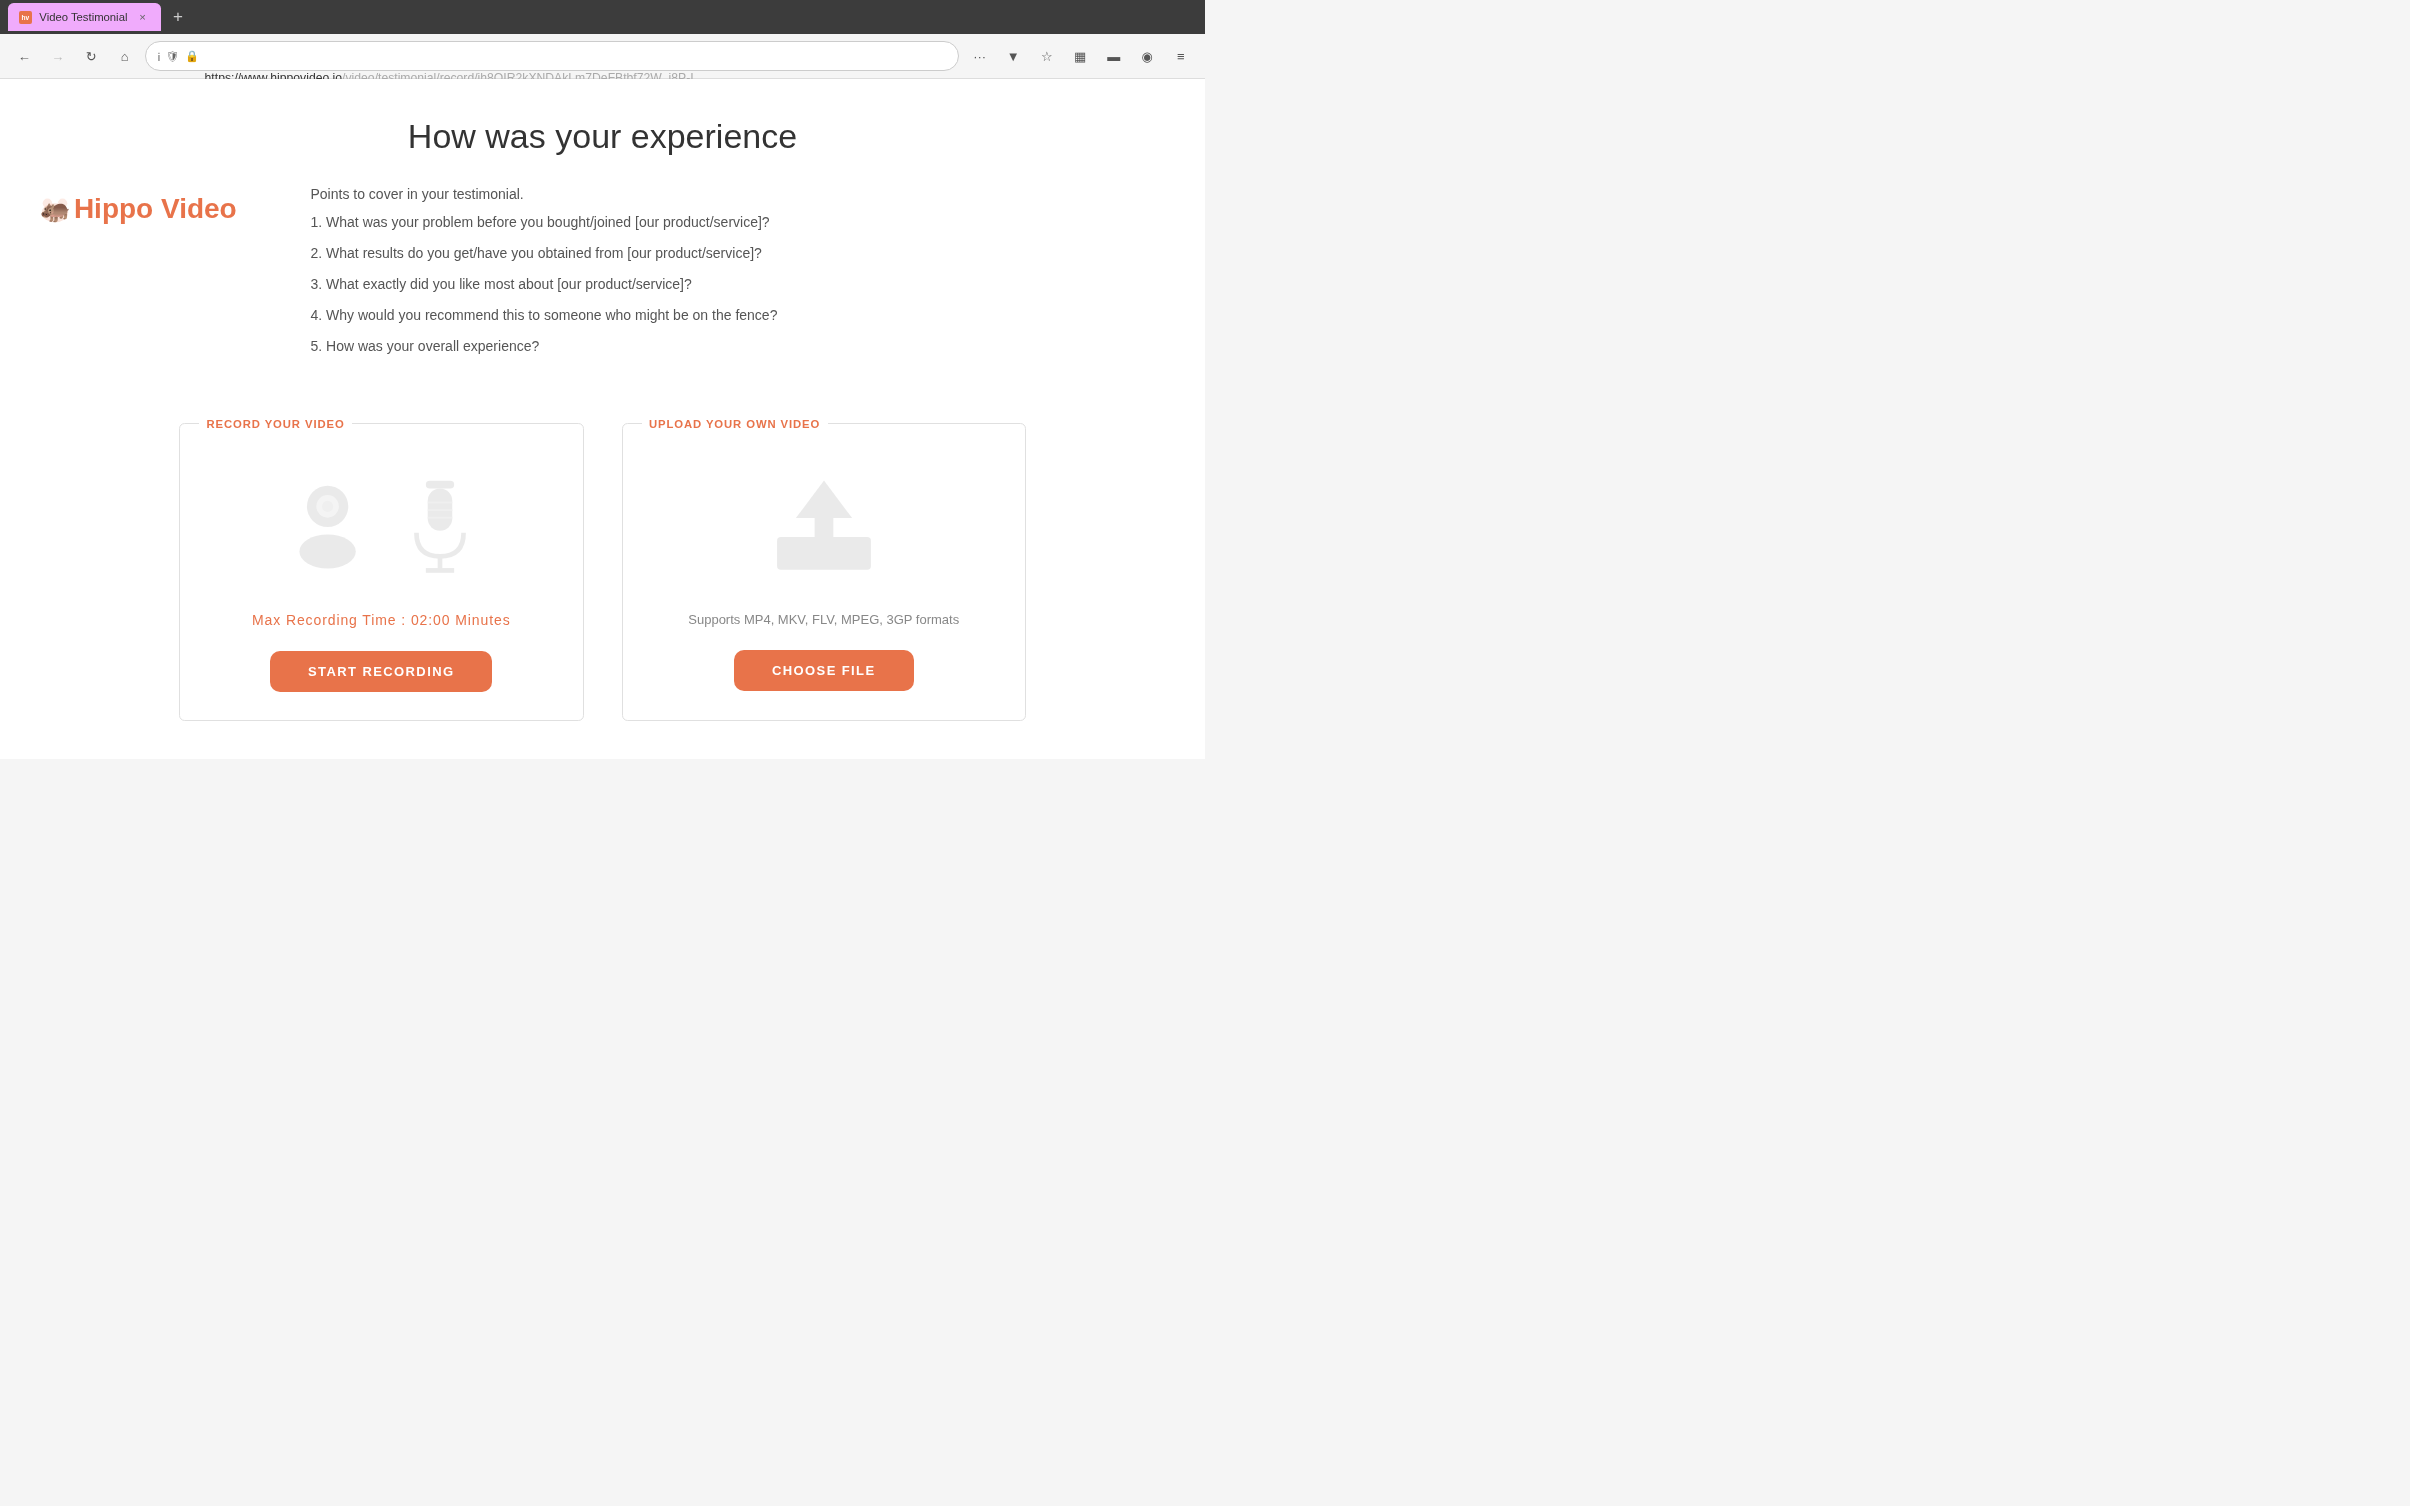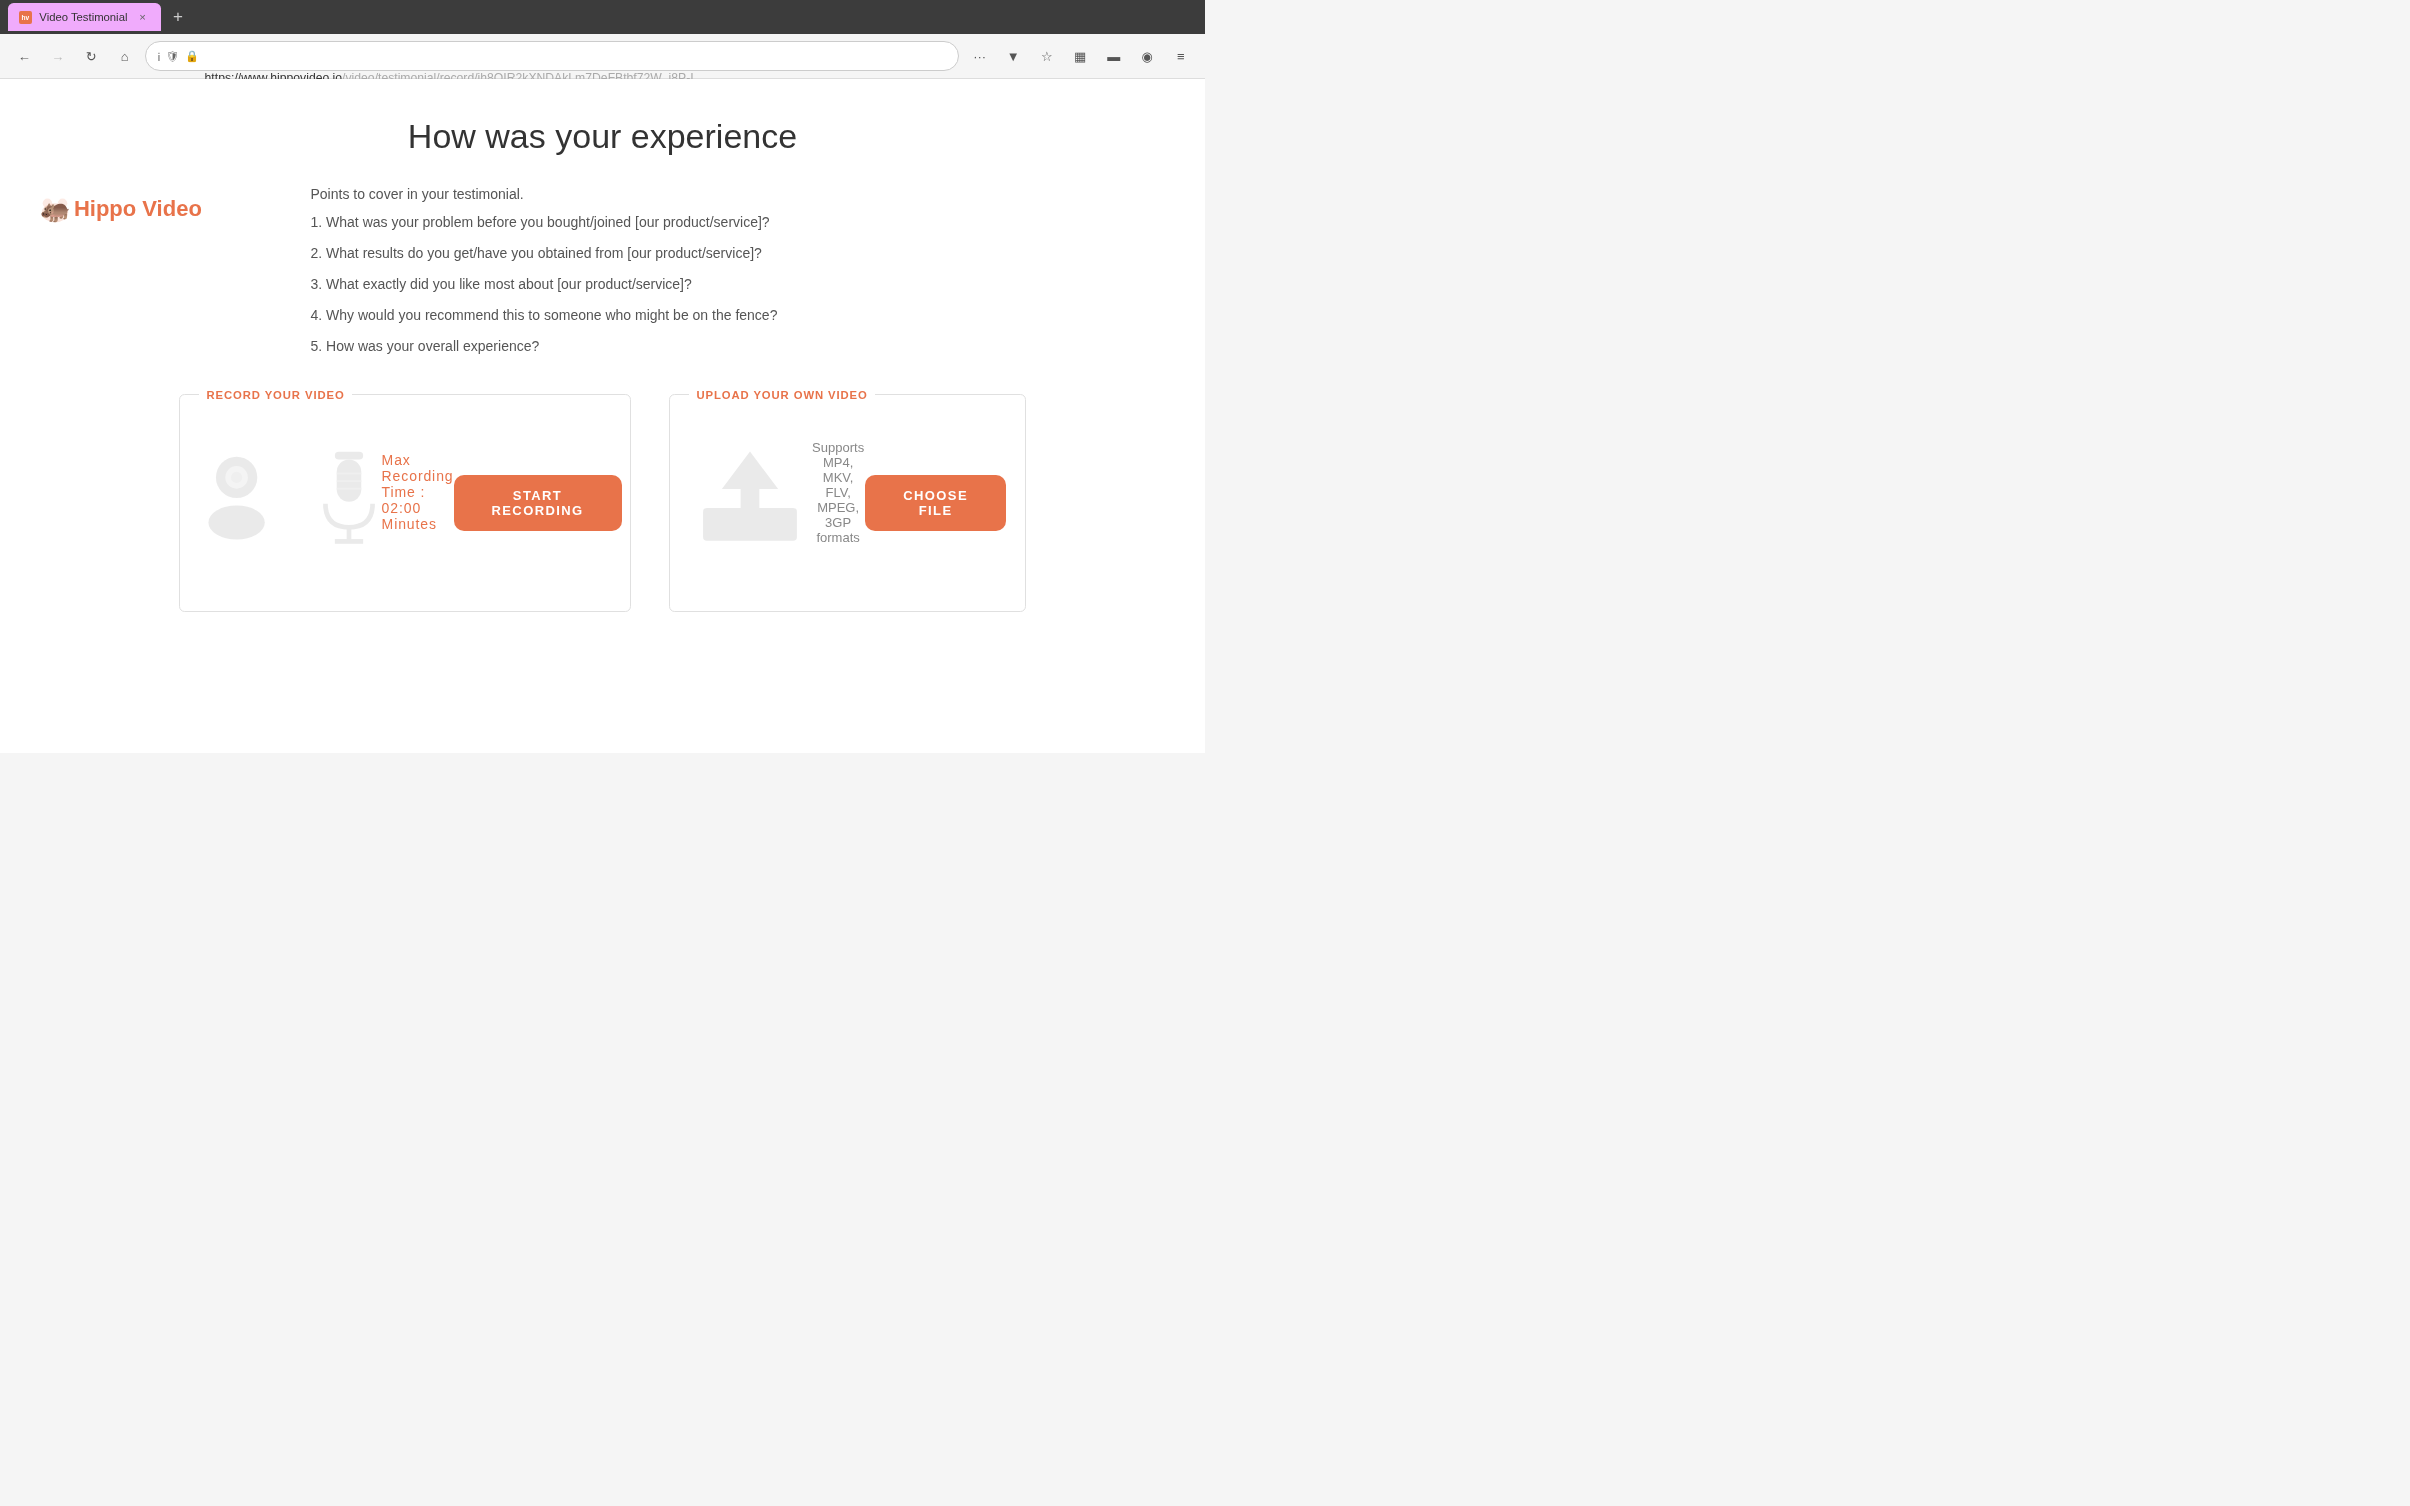--- a/index.html
+++ b/index.html
@@ -216,24 +216,25 @@
       margin-top: 19px;
     }
 
     .card {
       flex: 1;
       max-width: 452px;
       border: 0.9px solid #e0e0e0;
       border-radius: 5.6px;
       padding: 28px 19px;
       display: flex;
-      flex-direction: row;
+      flex-direction: column;
       align-items: center;
       background: white;
       position: relative;
+      margin-top: 29px;
     }
 
     .card-label {
       position: absolute;
       top: -0.9px;
       left: 19px;
       background: white;
       padding: 0 7.5px;
       font-size: 11.3px;
       font-weight: 600;
@@ -338,21 +339,21 @@
 
   <div class="logo">
     <span style="display:inline-flex;align-items:center;gap:1.9px;">
 
       <svg width="34" height="34" viewBox="0 0 36 36">
         <ellipse cx="18" cy="22" rx="14" ry="10" fill="#e8734a" opacity="0.2"></ellipse>
         <circle cx="10" cy="12" r="5" fill="#e8734a" opacity="0.15"></circle>
         <circle cx="26" cy="12" r="5" fill="#e8734a" opacity="0.15"></circle>
         <text x="2" y="28" font-size="26" fill="#e8734a" font-weight="bold" font-family="Arial">🦛</text>
       </svg>
-      <span style="font-size:22px;font-weight:700;color:#e8734a;">
+      <span style="font-size:28px;font-weight:700;color:#e8734a;">
         <span>Hippo</span><span> Video</span>
       </span>
     </span>
   </div>
 
   <div class="page-wrapper">
 
     <div class="page-header">
       <h1 class="page-title">How was your experience</h1>
     </div>

